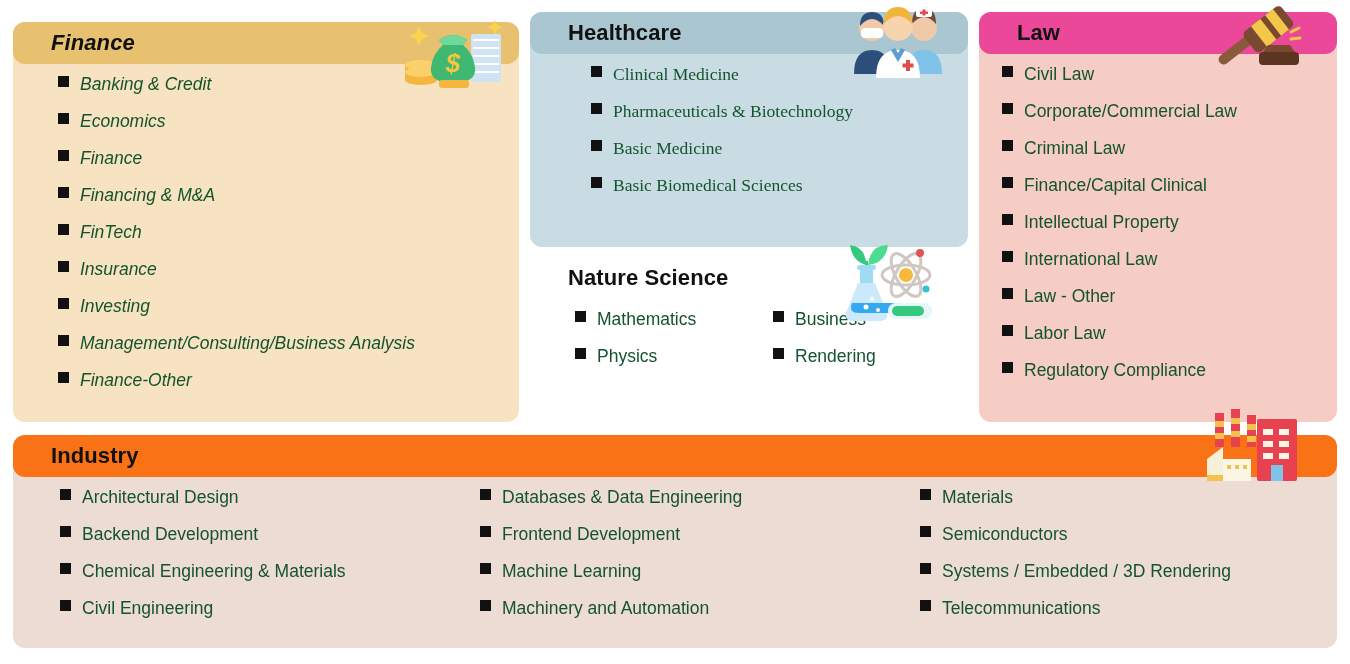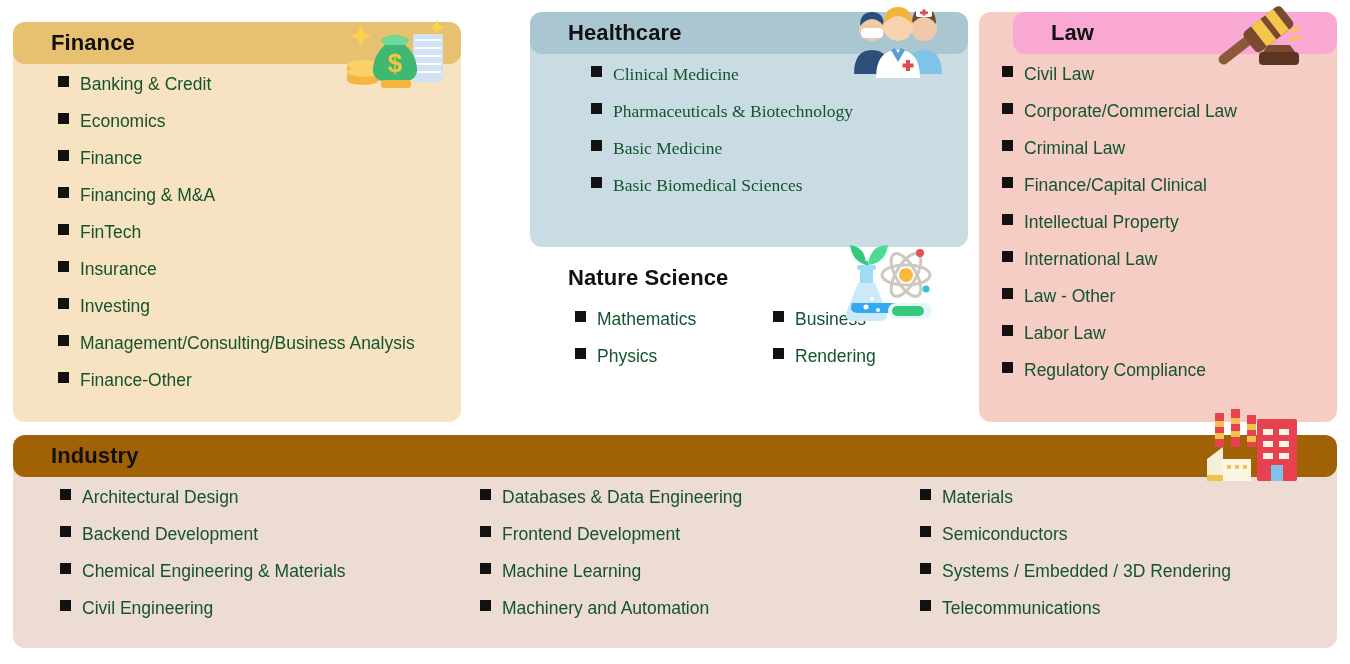--- a/index.html
+++ b/index.html
@@ -68,21 +68,21 @@
     display: inline-block;
     width: 11px;
     height: 11px;
     background: #111111;
     margin-right: 11px;
     flex: 0 0 auto;
   }
   .item-label { white-space: nowrap; }
 
   
-  #card-finance      { left: 13px;  top: 22px;  width: 448px; height: 400px; }
+  #card-finance      { left: 13px;  top: 22px;  width: 506px; height: 400px; font-style: italic; }
   #card-healthcare   { left: 530px; top: 12px;  width: 438px; height: 235px; }
   #card-nature       { left: 530px; top: 257px; width: 438px; height: 165px; }
   #card-law          { left: 979px; top: 12px;  width: 358px; height: 410px; }
   #card-industry     { left: 13px;  top: 435px; width: 1324px; height: 213px; }
 
   #card-finance    .card-body ul.items { padding-left: 45px; }
   #card-healthcare .card-body ul.items { padding-left: 61px; font-family: Liberation Serif, serif; }
   #card-law        .card-body ul.items { padding-left: 23px; }
 
   
@@ -296,21 +296,21 @@
                 <span class="bullet"></span>
                 <span class="item-label">Rendering</span>
               </li>
           </ul>
         </div>
       </div>
     </div>
   </div>
 
   <div class="card" id="card-law" style="background: rgb(245, 205, 197);">
-    <div class="card-header" style="background: #f9a8d4; margin-left: 34px;">
+    <div class="card-header" style="background: #ec4899;">
       <span class="card-title">Law</span>
       <span class="card-icon" id="icon-law">
         <svg width="92" height="72" viewBox="0 0 92 72">
 
           <rect x="4" y="40" width="44" height="10" rx="5" fill="#8a5a3b" transform="rotate(-38 26 45)"></rect>
 
           <g transform="rotate(-38 58 26)">
             <rect x="34" y="12" width="48" height="26" rx="5" fill="#7a4a30"></rect>
             <rect x="46" y="12" width="12" height="26" fill="#f4c64a"></rect>
             <rect x="64" y="12" width="10" height="26" fill="#f4c64a"></rect>
@@ -362,21 +362,21 @@
           </li>
         <li>
             <span class="bullet"></span>
             <span class="item-label">Regulatory Compliance</span>
           </li>
       </ul>
     </div>
   </div>
 
   <div class="card" id="card-industry" style="background: rgb(236, 220, 211);">
-    <div class="card-header" style="background: #a16207;">
+    <div class="card-header" style="background: #f97316;">
       <span class="card-title">Industry</span>
       <span class="card-icon" id="icon-industry">
         <svg width="96" height="80" viewBox="0 0 96 80">
 
           <g>
             <rect x="10" y="6" width="9" height="34" fill="#e8414f"></rect>
             <rect x="10" y="14" width="9" height="6" fill="#f2c14e"></rect>
             <rect x="10" y="26" width="9" height="6" fill="#f2c14e"></rect>
             <rect x="26" y="2" width="9" height="38" fill="#e8414f"></rect>
             <rect x="26" y="11" width="9" height="6" fill="#f2c14e"></rect>

